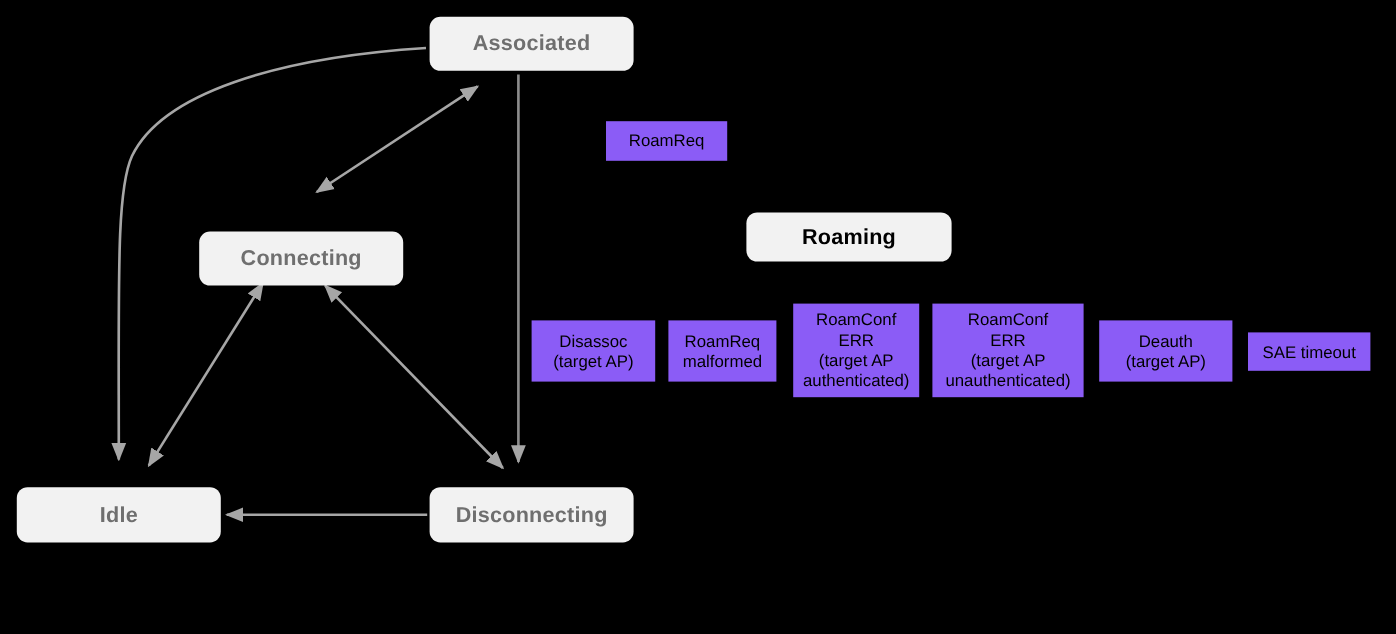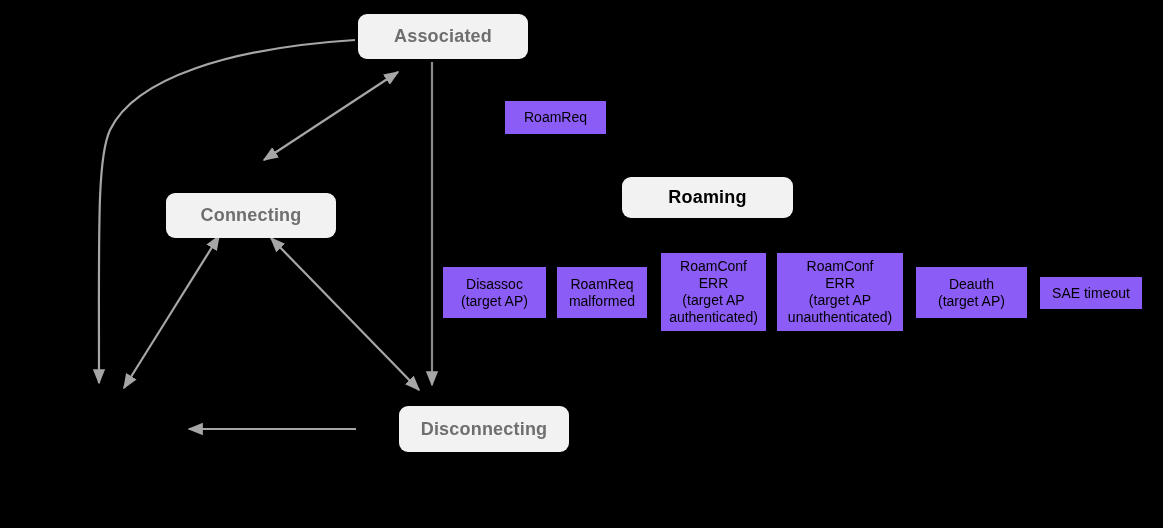--- a/index.html
+++ b/index.html
@@ -92,22 +92,25 @@
   </div>
 
   <div class="state-node" style="left:166px; top:181px; width:170px; height:45px;margin-top:12px;">
     <span class="state-label">Connecting</span>
   </div>
 
   <div class="state-node" style="left:622px; top:177px; width:171px; height:41px;">
     <span class="state-label dark">Roaming</span>
   </div>
 
+  <div class="state-node" style="left:14px; top:406px; width:170px; height:46px;">
+    <span class="state-label">Idle</span>
+  </div>
 
-  <div class="state-node" style="left:358px; top:406px; width:170px; height:46px;margin-left:41px;">
+  <div class="state-node" style="left:358px; top:406px; width:170px; height:46px;">
     <span class="state-label">Disconnecting</span>
   </div>
 
   <div class="event-node" style="left:505px; top:101px; width:101px; height:33px;">
     <span class="event-label">RoamReq</span>
   </div>
 
 
   <div class="event-node" style="left:443px; top:267px; width:103px; height:51px;">
     <span class="event-label">Disassoc

